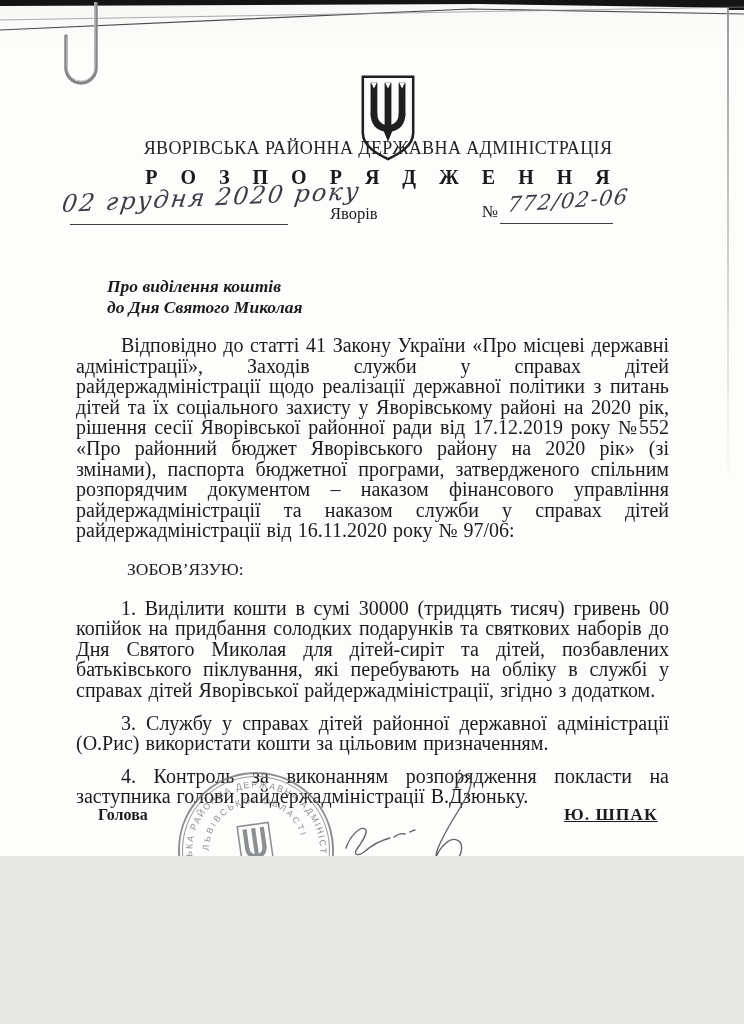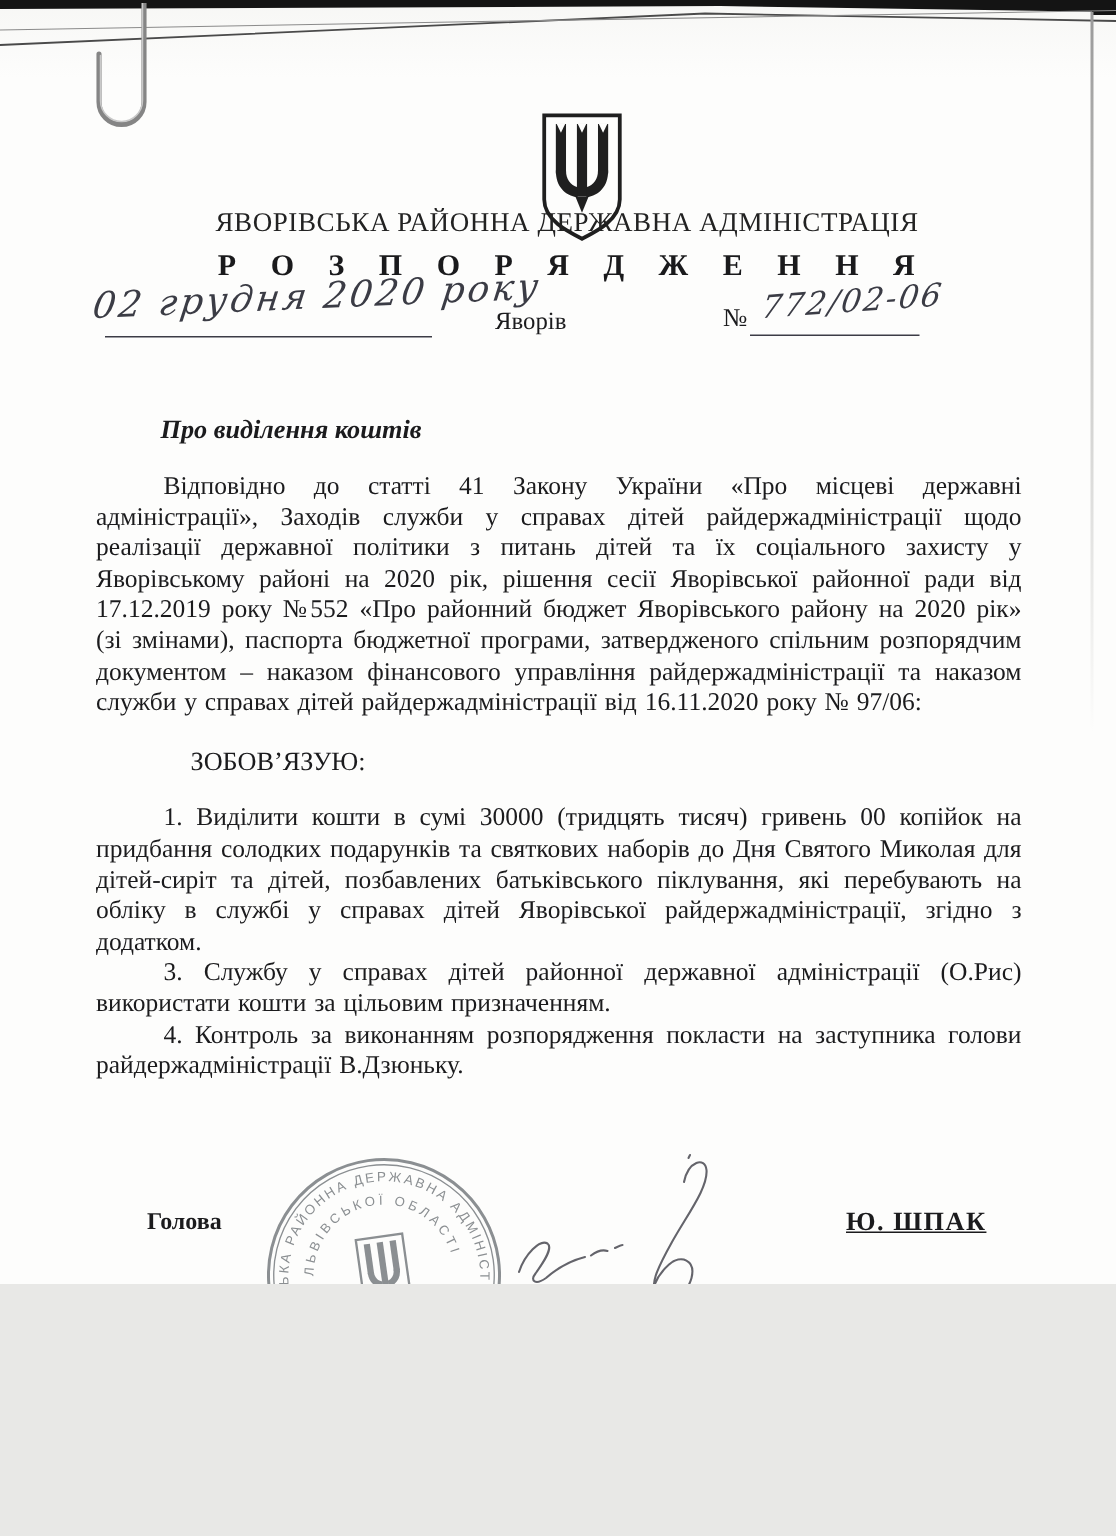--- a/index.html
+++ b/index.html
@@ -32,22 +32,22 @@
     position:absolute; left:508px; top:193px; font-size:21px; letter-spacing:1.5px;
     transform:rotate(-4deg) skewX(-12deg); transform-origin:left center;
   }
   .date-underline { position:absolute; left:70px; top:200px; width:218px; height:24px; border-bottom:1.4px solid #3c3c46; }
   .num-underline  { position:absolute; left:500px; top:199px; width:113px; height:24px; border-bottom:1.4px solid #3c3c46; }
   .place { position:absolute; left:330px; top:204px; font-size:16.5px; }
   .num-sign { position:absolute; left:482px; top:202px; font-size:17px; }
   .doc-body { position:absolute; left:64px; top:276px; width:617px; }
   .subject { font-weight:bold; font-style:italic; font-size:17.5px; line-height:21px; margin-bottom:17px;margin-left:43px; }
   .para {
-    margin:0; text-align:justify; text-indent:45px;
-    font-size:17px; line-height:20.6px; word-spacing:1px;
+    margin:12px; text-align:justify; text-indent:45px;
+    font-size:20px; line-height:20.6px; word-spacing:1px;
   }
   .obligate { margin:18px; text-indent:45px; font-weight:normal; font-size:17.5px; line-height:20.6px; }
   .sign-title { position:absolute; left:98px; top:806px; font-weight:bold; font-size:16px; }
   .sign-name  { position:absolute; left:564px; top:804px; font-weight:bold; font-size:17.5px; letter-spacing:1px;text-decoration:underline; }
   .stamp { position:absolute; left:176px; top:770px; width:160px; height:160px; transform:rotate(-8deg); opacity:0.8; }
   .stamp text { font-family:"Liberation Sans", sans-serif; fill:#6f7478; }
   .signature { position:absolute; left:338px; top:768px; width:155px; height:128px; opacity:0.85; }
 </style>
 </head>
 <body>
@@ -91,20 +91,21 @@
   <div class="date-underline"></div>
   <span class="hand date-hand">02 грудня 2020 року</span>
   <span class="place">Яворів</span>
   <span class="num-sign">№</span>
   <div class="num-underline"></div>
   <span class="hand num-hand">772/02-06</span>
 
   <main class="doc-body">
     <div class="subject">
       <div>Про виділення коштів</div>
+      <div>до Дня Святого Миколая</div>
     </div>
     <p class="para">Відповідно до статті 41 Закону України «Про місцеві державні адміністрації», Заходів служби у справах дітей райдержадміністрації щодо реалізації державної політики з питань дітей та їх соціального захисту у Яворівському районі на 2020 рік, рішення сесії Яворівської районної ради від 17.12.2019 року №552 «Про районний бюджет Яворівського району на 2020 рік» (зі змінами), паспорта бюджетної програми, затвердженого спільним розпорядчим документом – наказом фінансового управління райдержадміністрації та наказом служби у справах дітей райдержадміністрації від 16.11.2020 року № 97/06:</p>
     <p class="obligate">ЗОБОВ’ЯЗУЮ:</p>
     <p class="para">1. Виділити кошти в сумі 30000 (тридцять тисяч) гривень 00 копійок на придбання солодких подарунків та святкових наборів до Дня Святого Миколая для дітей-сиріт та дітей, позбавлених батьківського піклування, які перебувають на обліку в службі у справах дітей Яворівської райдержадміністрації, згідно з додатком.</p>
     <p class="para">3. Службу у справах дітей районної державної адміністрації (О.Рис) використати кошти за цільовим призначенням.</p>
     <p class="para">4. Контроль за виконанням розпорядження покласти на заступника голови райдержадміністрації В.Дзюньку.</p>
   </main>
 
   <div class="sign-title">Голова</div>
   <div class="sign-name">Ю. ШПАК</div>

